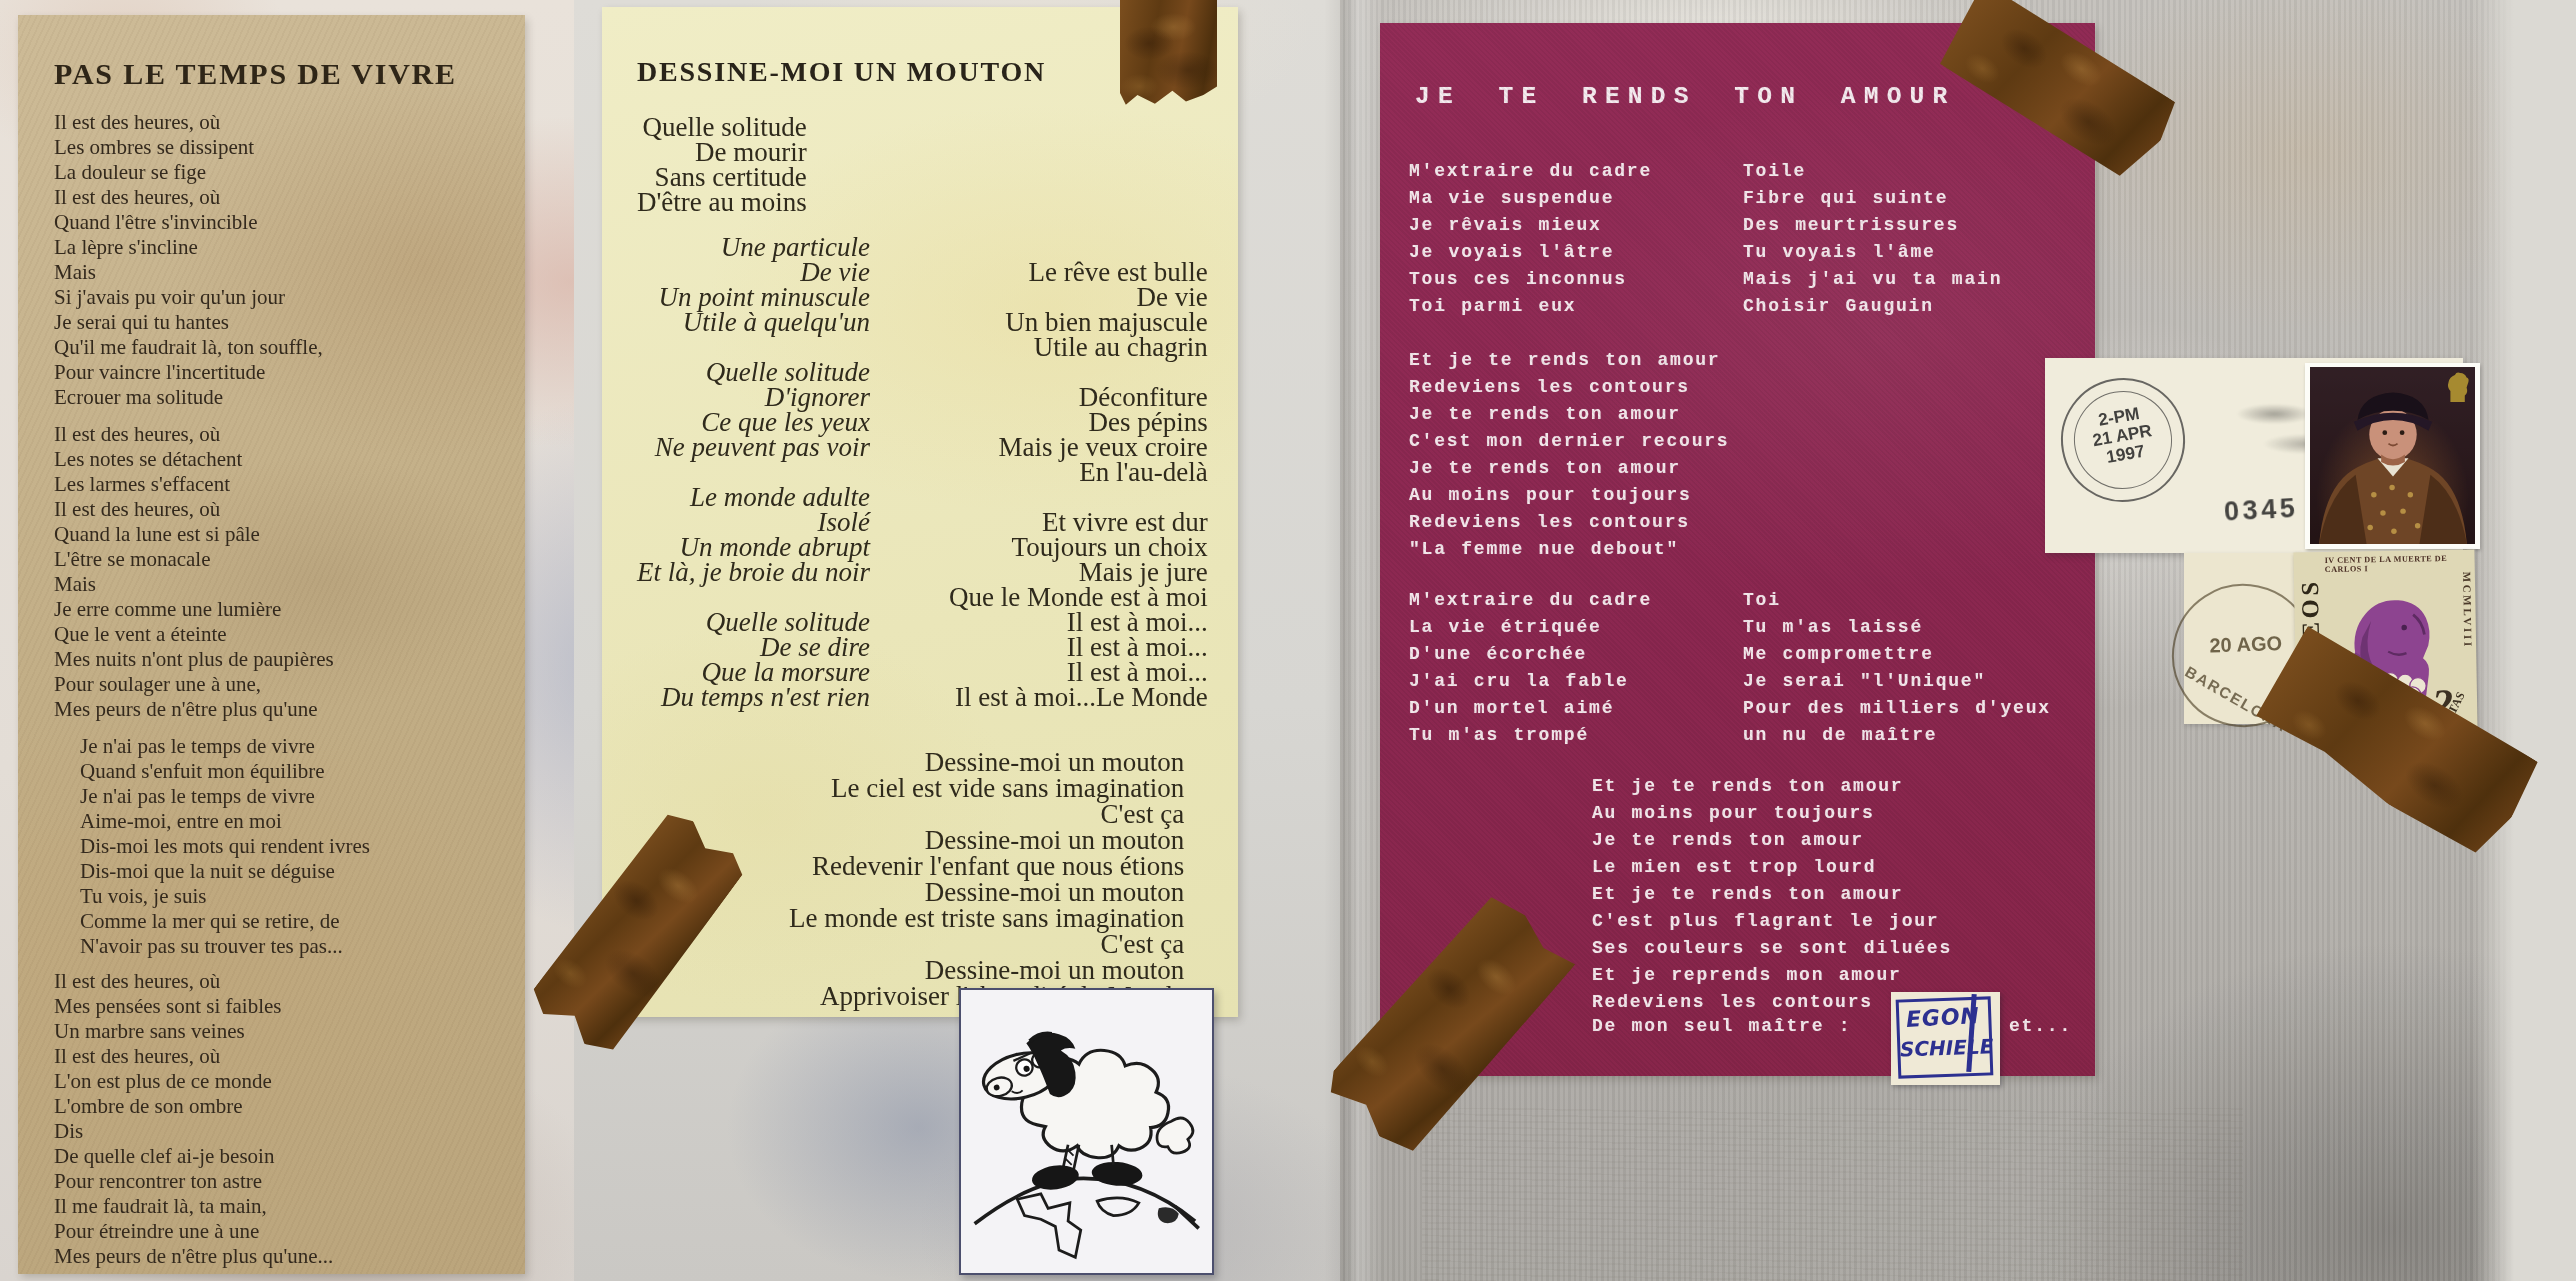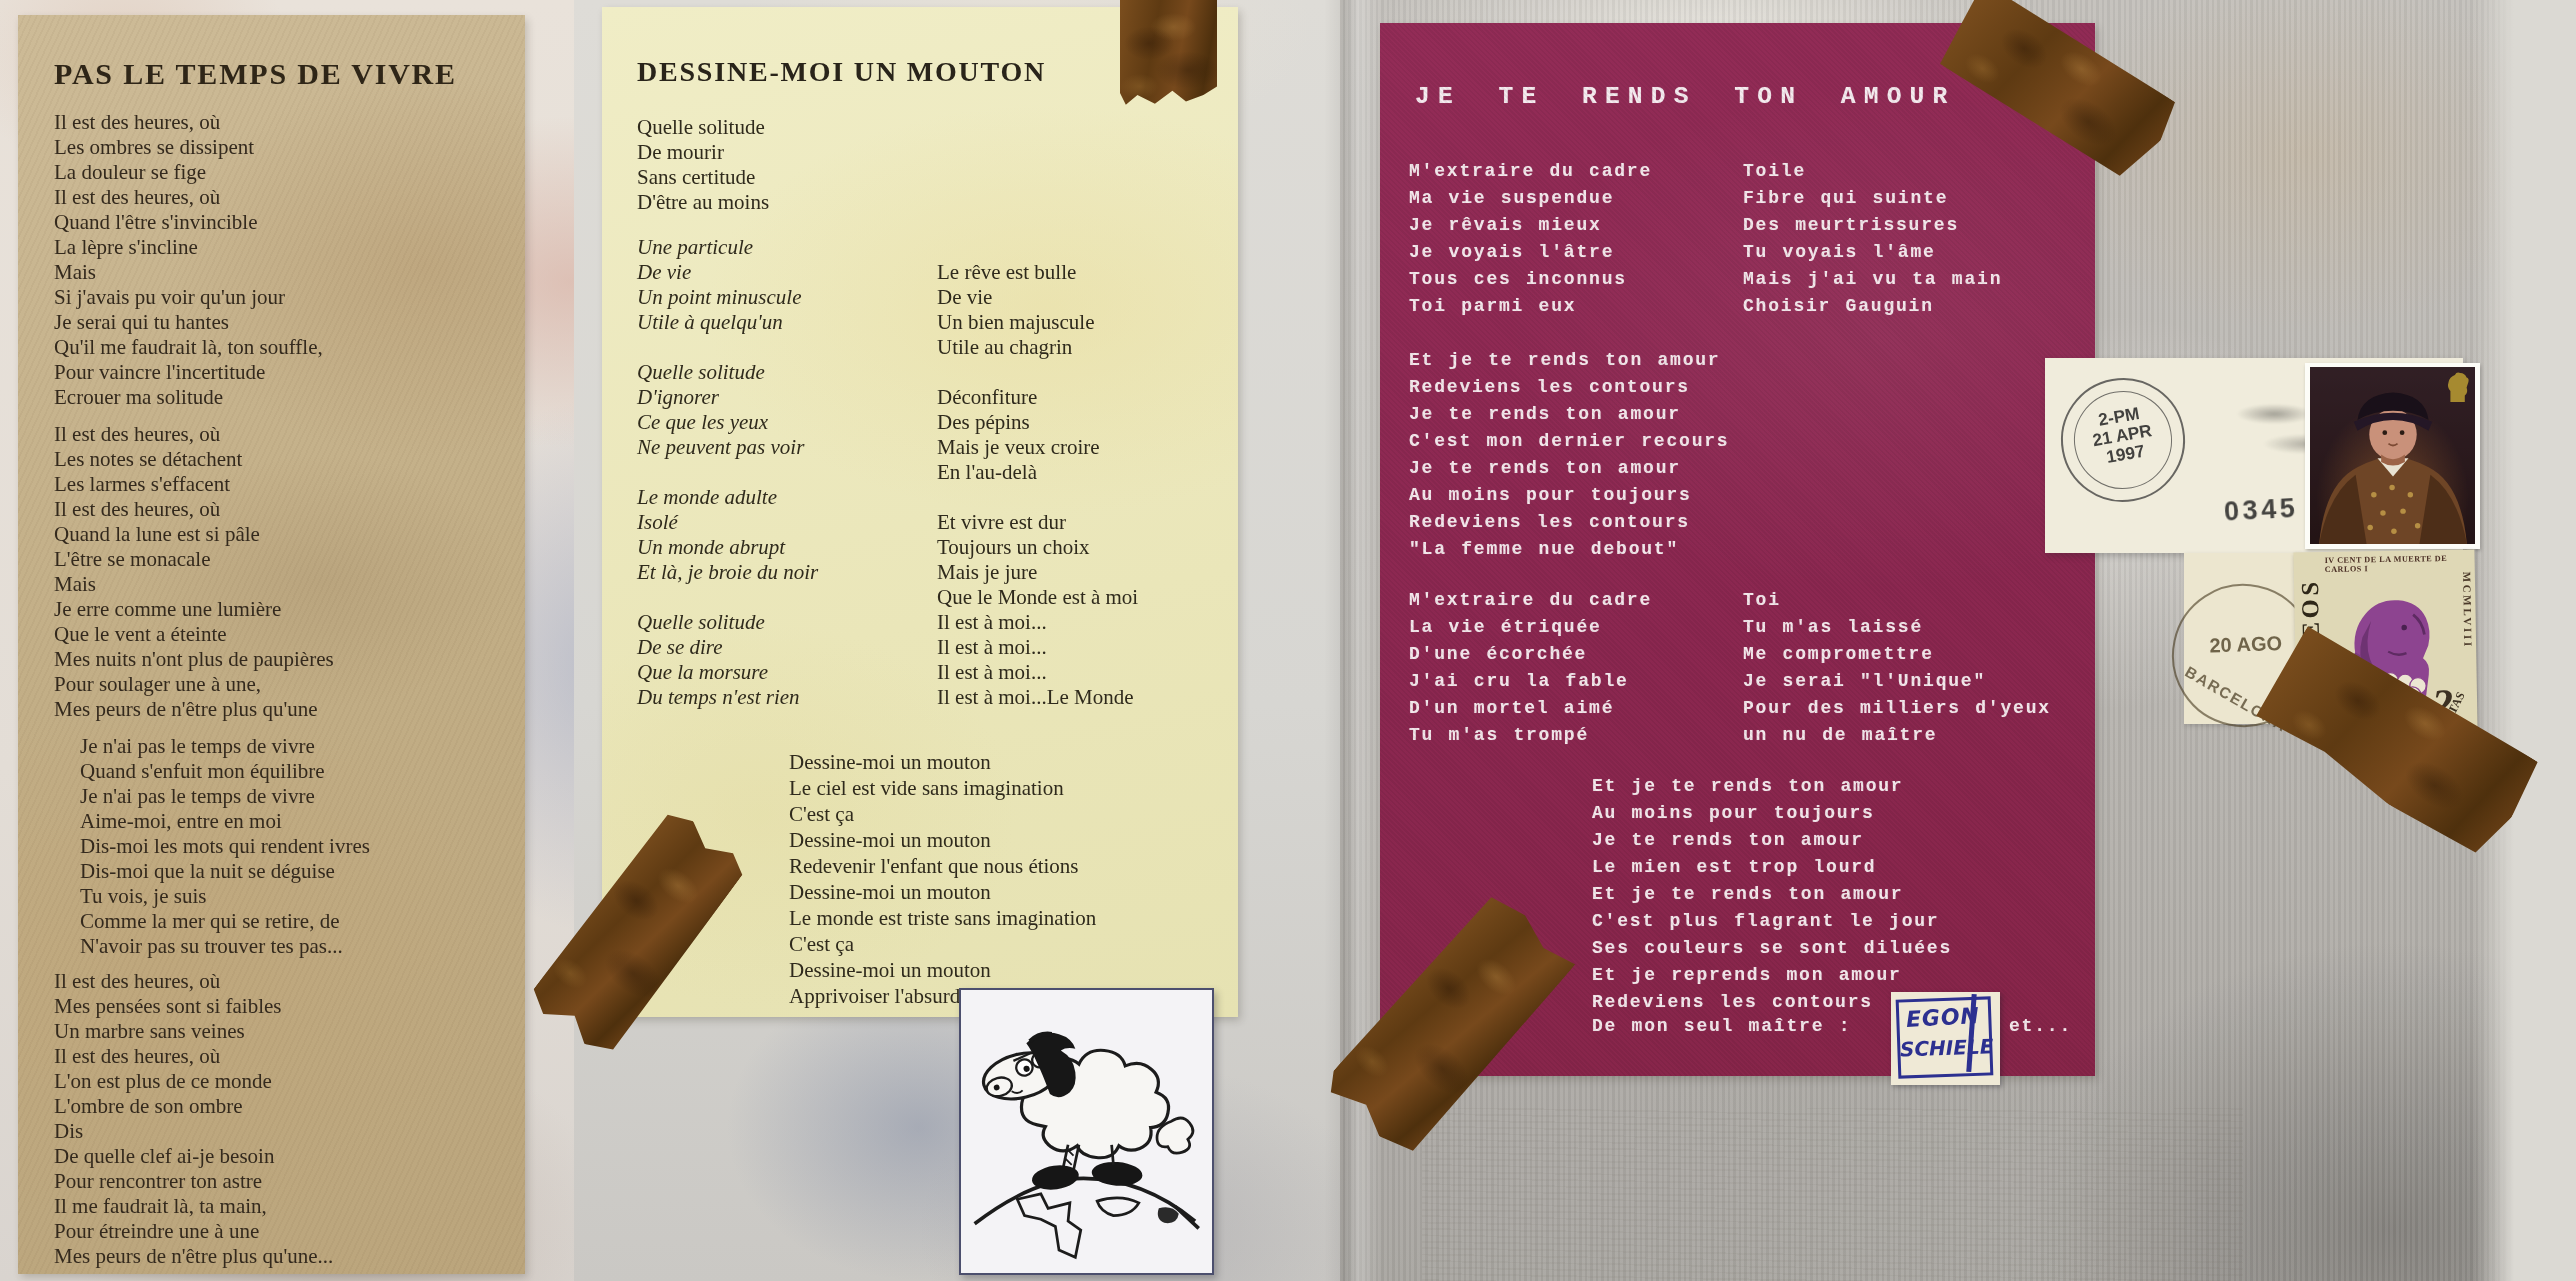--- a/index.html
+++ b/index.html
@@ -58,21 +58,21 @@
       radial-gradient(547px 365px at 70% 30%, rgba(255,220,235,.06), rgba(0,0,0,0) 70%),
       linear-gradient(165deg,#932c57,#8b2750 55%,#872549);}
   .magenta:after{content:"";position:absolute;inset:0;pointer-events:none;
     background:repeating-linear-gradient(45deg, rgba(0,0,0,.05) 0 1.8px, rgba(0,0,0,0) 1.8px 3.6px);}
 
   .song-title{position:absolute;font-weight:bold;letter-spacing:1.8px;}
   .tan .song-title{left:36px;top:18px;font-size:30px;color:#2e2517;}
   .cream .song-title{left:35px;top:25.5px;font-size:28px;color:#29241a;}
   .lyrics{position:absolute;white-space:pre-line;}
   .tan .lyrics{font-size:21px;line-height:25px;}
-  .cream .lyrics{font-size:21px;line-height:25px;}
+  .cream .lyrics{font-size:27px;line-height:25px;text-align:right;}
   .mono, .magenta .lyrics{font-family:"Liberation Mono","DejaVu Sans Mono",monospace;font-weight:bold;}
   .magenta .lyrics{font-size:18px;line-height:27px;letter-spacing:1.8px;word-spacing:1.8px;color:#f4e8ec;
     text-shadow:0 0 0.9px rgba(255,240,246,.35);}
   .magenta .song-title{left:35px;top:40px;font-family:"Liberation Mono","DejaVu Sans Mono",monospace;
     font-size:24.6px;letter-spacing:8.2px;word-spacing:14.6px;color:#f6ecf0;text-shadow:0 0 0.9px rgba(255,240,246,.4);}
 
   
   .sheep-card{left:959px;top:988px;width:251px;height:283px;background:#f4f3f6;
     border:2.7px solid #4c4f6e;box-shadow:2.7px 3.6px 7.3px rgba(40,40,50,.3);}
 
@@ -236,21 +236,21 @@
 
 Le monde adulte
 Isolé
 Un monde abrupt
 Et là, je broie du noir
 
 Quelle solitude
 De se dire
 Que la morsure
 Du temps n'est rien</div>
-    <div class="lyrics" style="left:335px;top:253px;">Le rêve est bulle
+    <div class="lyrics" style="left:347px;top:253px;">Le rêve est bulle
 De vie
 Un bien majuscule
 Utile au chagrin
 
 Déconfiture
 Des pépins
 Mais je veux croire
 En l'au-delà
 
 Et vivre est dur

